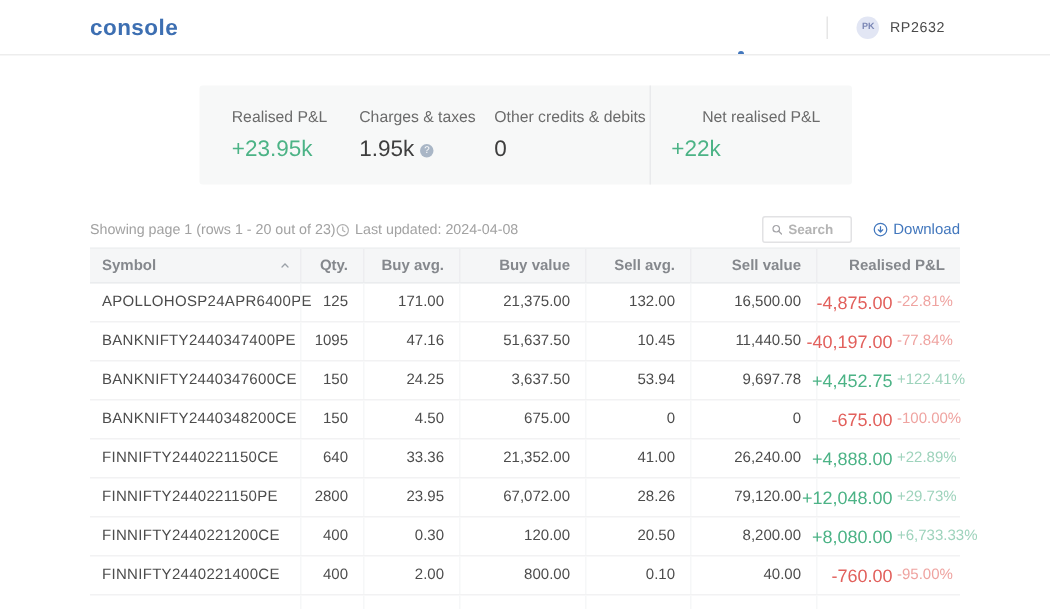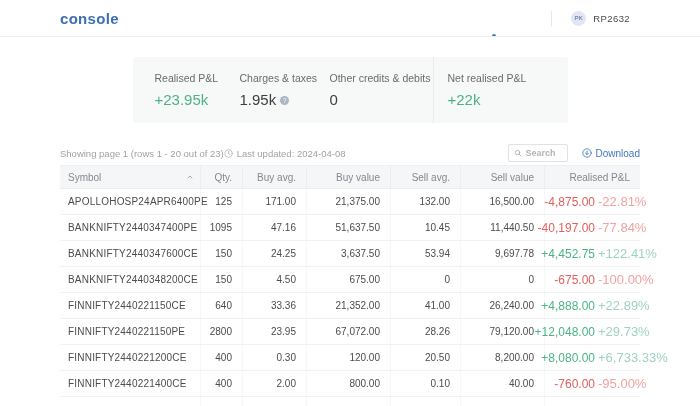--- a/index.html
+++ b/index.html
@@ -23,21 +23,21 @@
     font-size:6px; font-weight:bold; display:flex; align-items:center; justify-content:center; }
   .uid { font-size:9.5px; color:#4a4a4a; letter-spacing:.4px; }
 
   
   .summary { width:435px; height:66px; margin:20px auto 0; background:#f7f8f8;
     border-radius:2px; display:flex; align-items:stretch; }
   .stat { display:flex; flex-direction:column; justify-content:center; gap:7px; }
   .stat:nth-of-type(1){ width:107px; padding-left:22px; }
   .stat:nth-of-type(2){ width:90px; }
   .stat:nth-of-type(3){ width:103px; }
-  .stat:nth-of-type(4){ width:135px; border-left:1px solid #e9eaec; padding-left:14px; }
+  .stat:nth-of-type(4){ width:135px; border-left:1px solid #e9eaec; padding-left:14px;text-align:center; }
   .stat-label { font-size:10.5px; color:#6b6b6b; }
   .stat-value-row { display:flex; align-items:center; gap:4px; }
   .stat-value { font-size:15px; color:#3e3e3e; }
   .stat-value.green { color:var(--green); }
   .info-icon { width:9px; height:9px; border-radius:50%; background:#a9b6c6; color:#fff;
     font-size:6.5px; line-height:9px; text-align:center; cursor:pointer; margin-top:2px; }
 
   
   .metabar { width:580px; margin:21px auto 0; height:18px; display:flex;
     align-items:center; justify-content:space-between; }
@@ -49,39 +49,39 @@
   .searchbox input { border:none; outline:none; width:100%; font-size:9px;
     font-family:inherit; color:#555; background:transparent;font-weight:bold; }
   .searchbox input::placeholder { color:#b4b4b4; }
   .download { display:flex; align-items:center; gap:4px; color:var(--accent-blue);
     font-size:10px; cursor:pointer; }
 
   
   .table { width:580px; margin:3px auto 0; font-size:10px; }
   .thead { display:flex; background:#f5f6f7; height:24px; align-items:center;
     color:#85888d; border-top:1px solid #eef0f1; border-bottom:1px solid #eaecee; }
-  .thead > div { height:100%; display:flex; align-items:center; }
+  .thead > div { height:100%; display:flex; align-items:center;font-weight:bold; }
   .thead > div + div { border-left:1px solid #ededf0; }
   .trow { display:flex; height:26px; align-items:center; border-bottom:1px solid #f2f2f3;
     color:#4c4c4c; cursor:pointer; }
   .trow > .c { height:100%; display:flex; align-items:center; }
   .trow > .c + .c { border-left:1px solid #f6f7f8; }
   .w-sym { width:140px; padding-left:8px; }
   .w-qty { width:42px; }
   .w-ba  { width:64px; }
   .w-bv  { width:84px; }
   .w-sa  { width:70px; }
   .w-sv  { width:84px; }
   .w-pnl { width:96px; }
   .num { justify-content:flex-end; padding-right:10px; }
   .thead .w-sym { justify-content:space-between; padding-right:6px; }
   .sym-text { letter-spacing:.2px; }
   .pnl-wrap { justify-content:flex-end; padding-right:6px; gap:3px; }
   .pnl-val { font-size:12px; }
-  .pnl-pct { font-size:13px; width:36px; text-align:center; }
+  .pnl-pct { font-size:10px; width:36px; text-align:center; }
   .pnl-val.green { color:var(--green); }  .pnl-pct.green { color:#9ed3bc; }
   .pnl-val.red   { color:var(--red); }    .pnl-pct.red   { color:#efa3a0; }
   .trow.partial { height:9px; border-bottom:none; }
   svg { display:block; }
 </style>
 </head>
 <body>
 
 <div class="navbar">
   <div class="logo">console</div>

